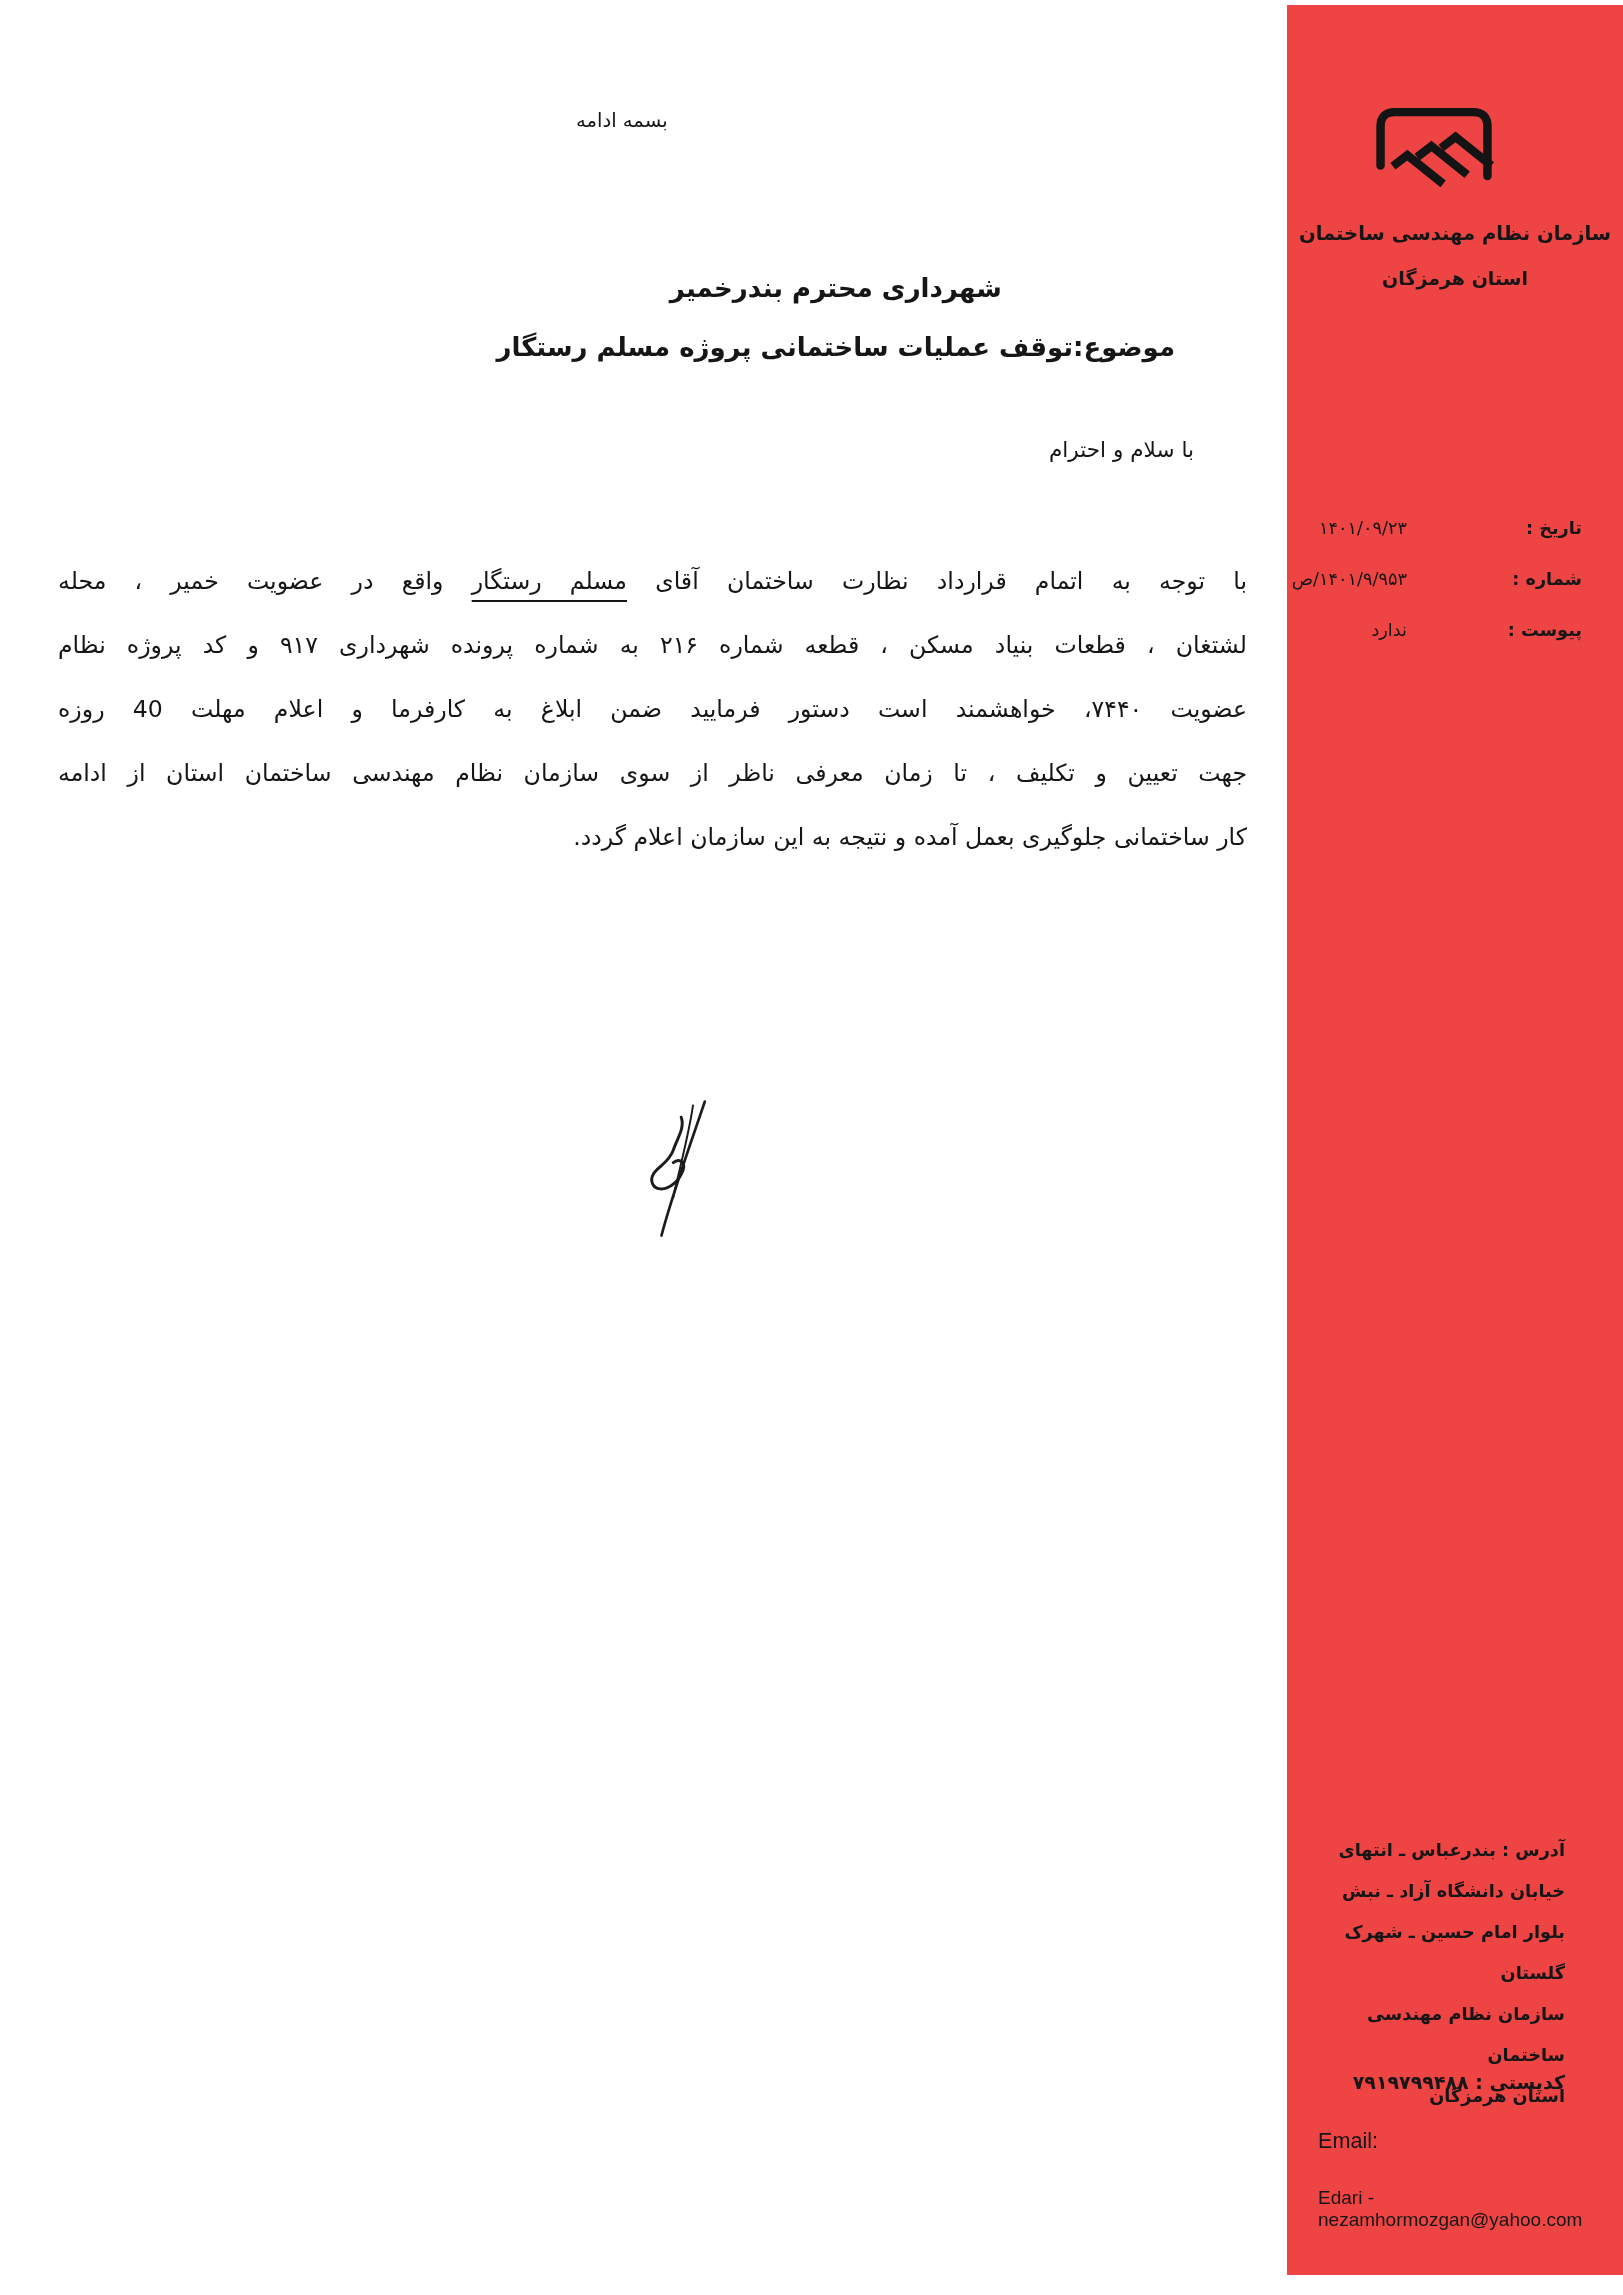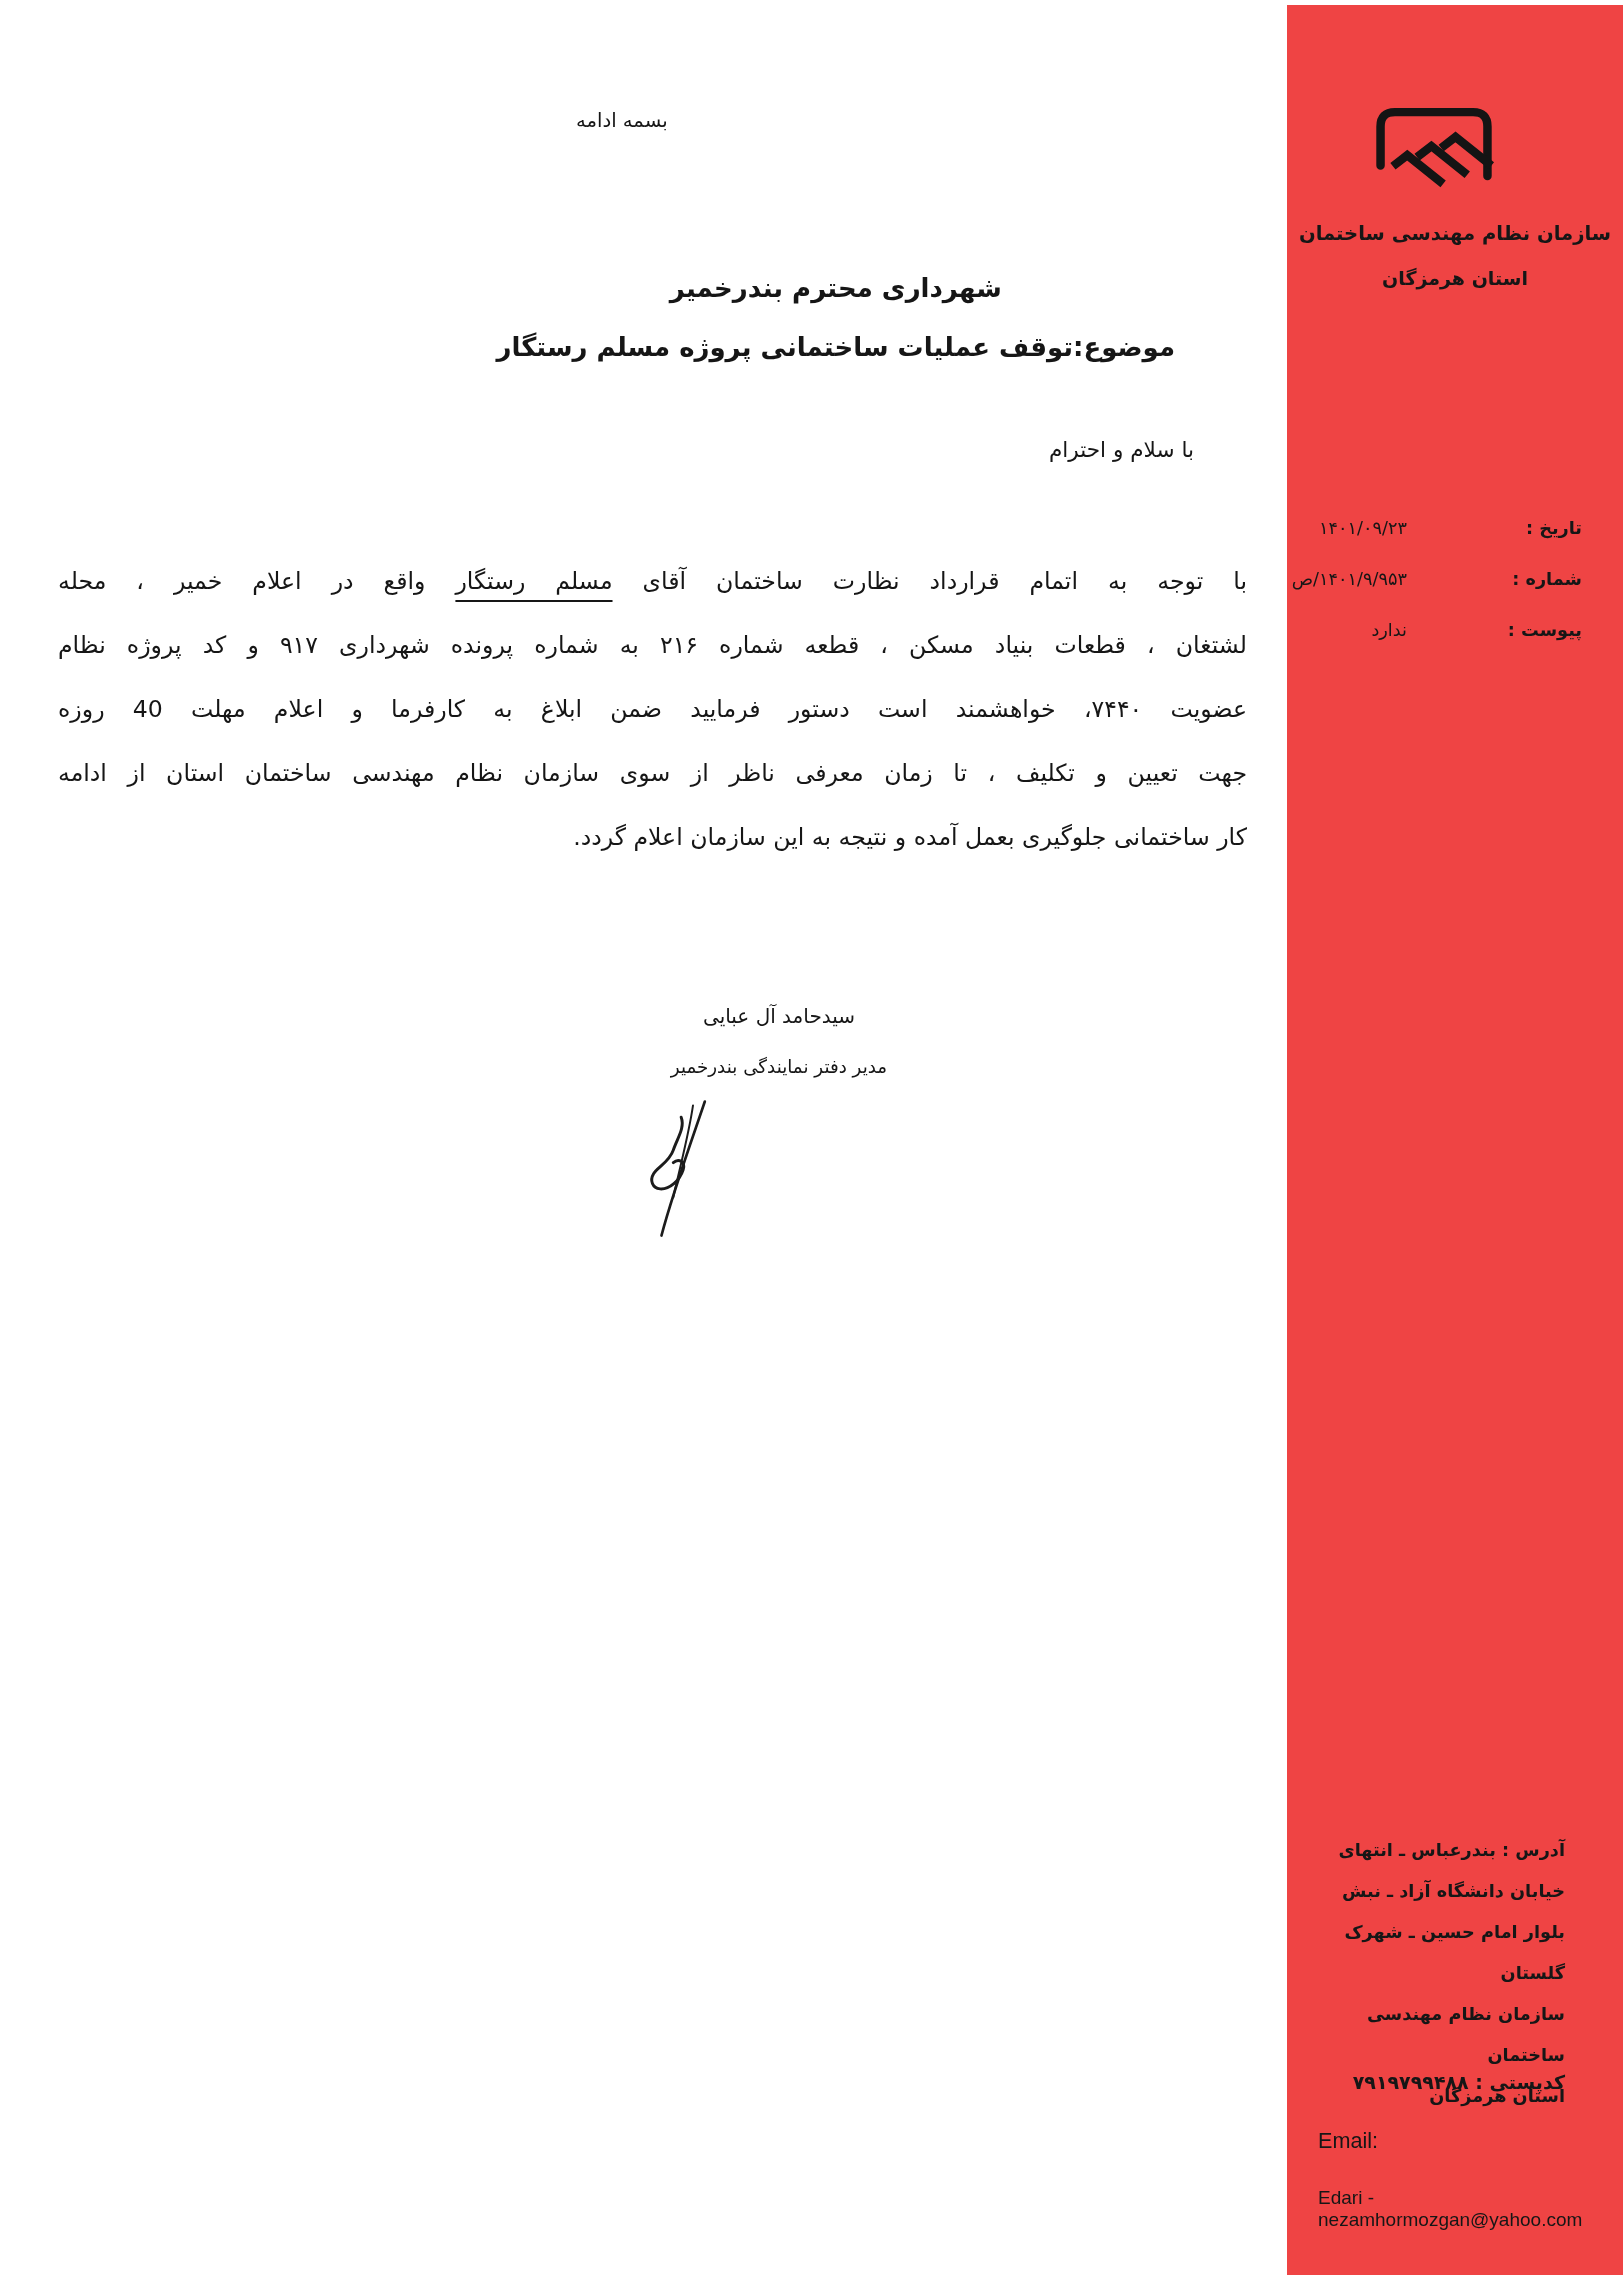--- a/index.html
+++ b/index.html
@@ -55,31 +55,27 @@
   <div class="besmele">بسمه ادامه</div>
 
   <div class="heading">
     <div>شهرداری محترم بندرخمیر</div>
     <div>موضوع:توقف عملیات ساختمانی پروژه مسلم رستگار</div>
   </div>
 
   <div class="salutation">با سلام و احترام</div>
 
   <div class="letter-body">
-    <div class="bline"><span>با توجه به اتمام قرارداد نظارت ساختمان آقای </span><span class="uline">مسلم رستگار</span><span> واقع در اعلام خمیر ، محله</span></div>
+    <div class="bline"><span>با توجه به اتمام قرارداد نظارت ساختمان آقای </span><span class="uline">مسلم رستگار</span><span> واقع در عضویت خمیر ، محله</span></div>
     <div class="bline"><span>لشتغان ، قطعات بنیاد مسکن ، قطعه شماره ۲۱۶ به شماره پرونده شهرداری ۹۱۷ و کد پروژه نظام</span><span class="uline"></span><span></span></div>
     <div class="bline"><span>عضویت ۷۴۴۰، خواهشمند است دستور فرمایید ضمن ابلاغ به کارفرما و اعلام مهلت 40 روزه</span><span class="uline"></span><span></span></div>
     <div class="bline"><span>جهت تعیین و تکلیف ، تا زمان معرفی ناظر از سوی سازمان نظام مهندسی ساختمان استان از ادامه</span><span class="uline"></span><span></span></div>
     <div class="bline last"><span>کار ساختمانی جلوگیری بعمل آمده و نتیجه به این سازمان اعلام گردد.</span><span class="uline"></span><span></span></div>
   </div>
 
-  <div class="sig-block">
-    <div class="sig-name">سیدحامد آل عبایی</div>
-    <div class="sig-title">مدیر دفتر نمایندگی بندرخمیر</div>
-  </div>
 
   <svg class="signature" viewBox="0 0 105 215" fill="none">
     <path d="M88,4 C72,52 40,140 22,208" stroke="#1c1c1c" stroke-width="4" stroke-linecap="round"></path>
     <path d="M70,10 C64,52 52,96 40,150" stroke="#1c1c1c" stroke-width="3" stroke-linecap="round"></path>
     <path d="M52,28 C58,44 46,60 40,78 C34,96 16,104 10,114 C4,124 8,136 20,137 C34,138 50,124 55,108 C59,95 48,90 40,97" stroke="#1c1c1c" stroke-width="4.5" stroke-linecap="round"></path>
   </svg>
 
   <aside class="sidebar">
 
     <svg class="logo" viewBox="0 0 192 158" fill="none">

